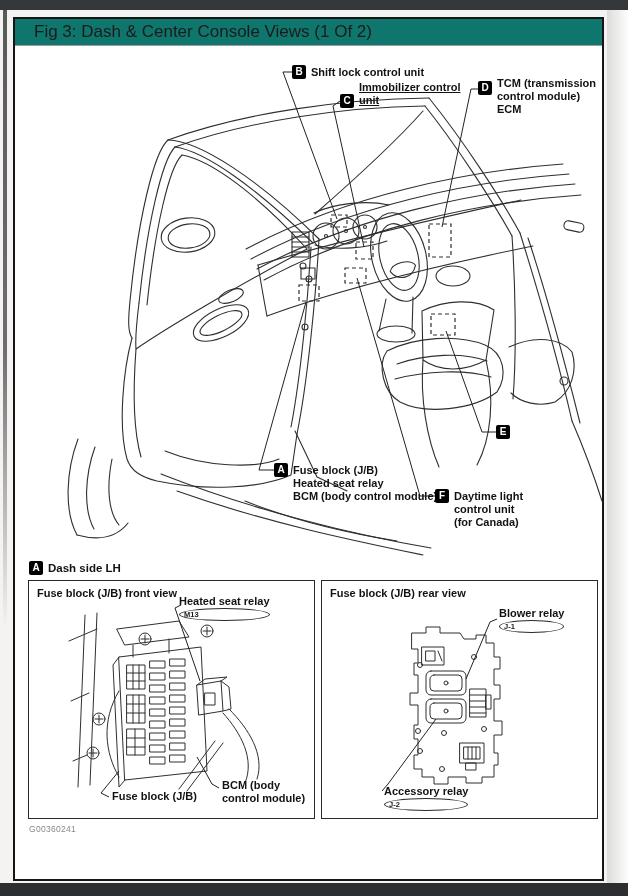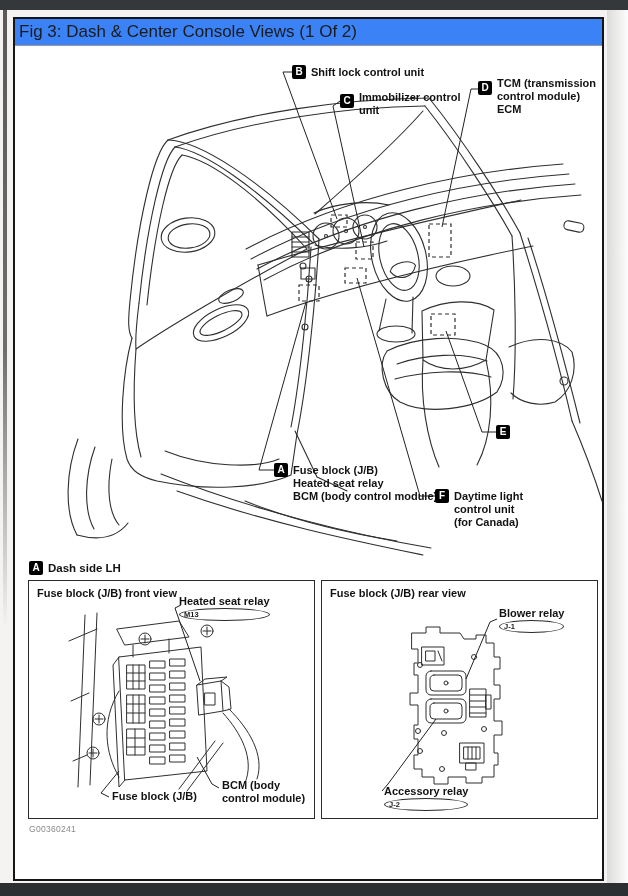--- a/index.html
+++ b/index.html
@@ -9,23 +9,23 @@
     font-family:"Liberation Sans", sans-serif;
   }
   .window-topbar{position:absolute;left:0;top:0;width:628px;height:10px;background:#35383a;}
   .window-bottombar{position:absolute;left:0;top:883px;width:628px;height:13px;background:#2c2f31;}
   .left-edge-shadow{position:absolute;left:3px;top:10px;width:4px;height:618px;
     background:linear-gradient(to bottom,#595959 0%,#6e6e6e 55%,rgba(110,110,110,0) 100%);}
   .right-fade{position:absolute;right:0;top:10px;width:21px;height:873px;
     background:linear-gradient(to right,#dddcdb 0%,#fdfdfd 100%);}
   .page{position:absolute;left:13px;top:17px;width:591px;height:864px;background:#ffffff;
     border:2px solid #161616;box-sizing:border-box;}
-  .titlebar{position:absolute;left:0;top:0;width:100%;height:27px;background:#3b82f6;
+  .titlebar{position:absolute;left:0;top:0;width:100%;height:27px;background:#0f766e;
     border-bottom:1px solid #9a9a9a;box-sizing:border-box;
-    font-size:17px;color:#1b1b1b;line-height:26px;padding-left:4px;}
+    font-size:17px;color:#1b1b1b;line-height:26px;padding-left:19px;}
   .art{position:absolute;left:0;top:0;pointer-events:none;}
   .chip{position:absolute;width:14px;height:14px;background:#000;color:#fff;border-radius:2px;
     font-size:10px;font-weight:bold;text-align:center;line-height:14px;}
   .lbl{position:absolute;font-size:11px;font-weight:bold;color:#121212;line-height:13px;white-space:nowrap;}
   .lbl span{display:block;}
   .badge{display:inline-block;border:1px solid #2a2a2a;border-radius:50%;
     font-size:7.5px;font-weight:bold;color:#1a1a1a;padding:1px 4px;line-height:9px;
     vertical-align:1px;margin-left:0;}
   .subbox{position:absolute;border:1.5px solid #2a2a2a;background:#fff;box-sizing:border-box;}
   .subtitle{position:absolute;left:8px;top:6px;font-size:11px;font-weight:bold;color:#121212;white-space:nowrap;}
@@ -159,21 +159,21 @@
     <span>Heated seat relay</span>
     <span>BCM (body control module)</span>
   </div>
 
   <div class="chip" style="left:277px;top:46px;">B</div>
   <div class="lbl" style="left:296px;top:47px;">
     <span>Shift lock control unit</span>
   </div>
 
   <div class="chip" style="left:325px;top:75px;">C</div>
-  <div class="lbl" style="left:344px;top:72px;">
+  <div class="lbl" style="left:344px;top:62px;text-decoration:underline;">
     <span>Immobilizer control</span>
     <span>unit</span>
   </div>
 
   <div class="chip" style="left:463px;top:62px;">D</div>
   <div class="lbl" style="left:482px;top:58px;">
     <span>TCM (transmission</span>
     <span>control module)</span>
     <span>ECM</span>
   </div>

